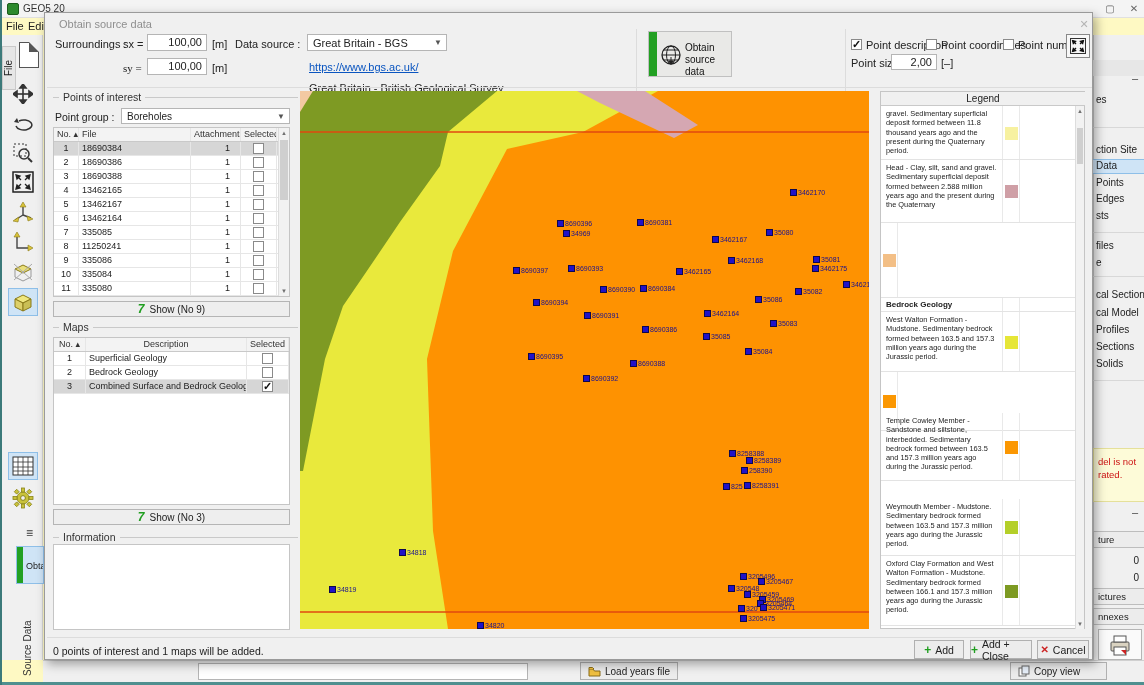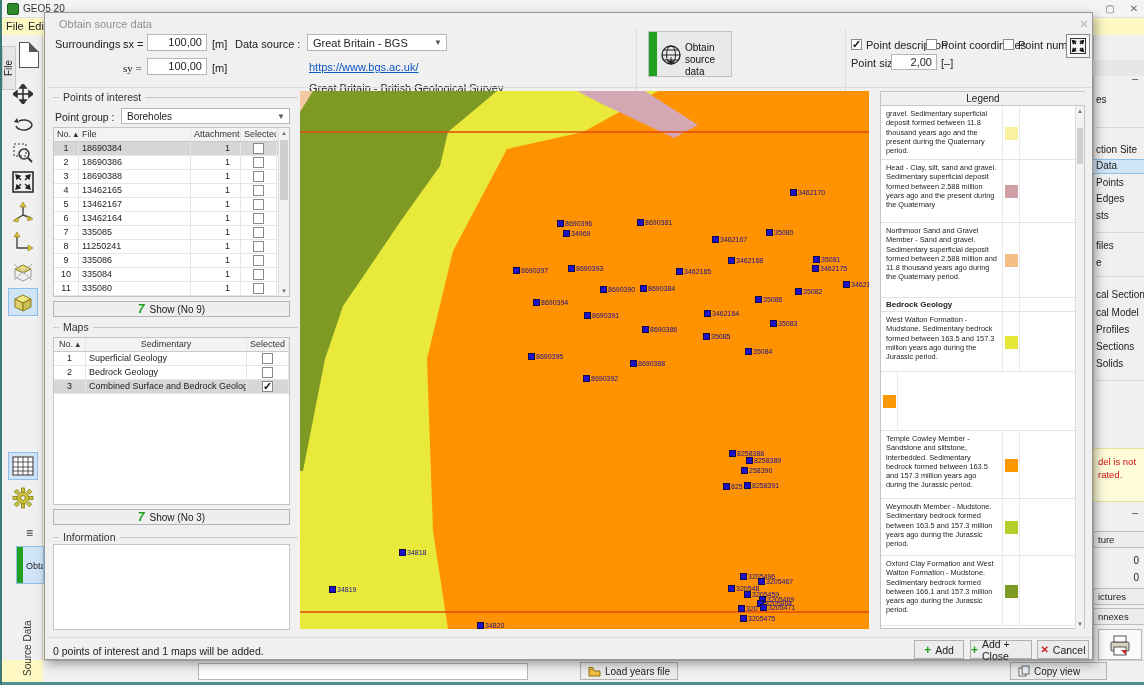--- a/index.html
+++ b/index.html
@@ -463,21 +463,21 @@
       <span class="sicon7">7</span>
       <span>Show (No 9)</span>
       </div>
 
     <div class="abs grp-head" style="left:8px; top:308px; width:245px;">
       <span>Maps</span>
       </div>
     <div class="abs tbl" id="maps-table" style="left:8px; top:324px; width:237px; height:168px;">
         <div class="trow hdr">
           <div class="tc c" style="width: 32px;">No.  ▴</div>
-          <div class="tc c" style="width: 161px;">Sedimentary</div>
+          <div class="tc c" style="width: 161px;">Description</div>
           <div class="tc c" style="width: 42px;">Selected</div>
         </div>
         <div class="trow">
           <div class="tc c" style="width: 32px;">1</div>
           <div class="tc" style="width: 161px;">Superficial Geology</div>
           <div class="tc c" style="width: 42px;"><span class="cb" style="position: relative; display: inline-block;"></span></div>
         </div>
         <div class="trow">
           <div class="tc c" style="width: 32px;">2</div>
           <div class="tc" style="width: 161px;">Bedrock Geology</div>
@@ -700,21 +700,20 @@
             <div style="flex: 1 1 0%;"></div>
           </div>
           <div class="lg-row" style="top: 68px; height: 63px;">
             <div class="lg-text">Head - Clay, silt, sand and gravel. Sedimentary superficial deposit formed between 2.588 million years ago and the present during the Quaternary</div>
             <div class="lg-swcol">
               <span class="lg-sw" style="background: rgb(207, 159, 166);"></span>
             </div>
             <div style="flex: 1 1 0%;"></div>
           </div>
           <div class="lg-row" style="top: 131px; height: 75px;">
-            <div class="lg-text">Northmoor Sand and Gravel Member - Sand and gravel. Sedimentary superficial deposit formed between 2.588 million and 11.8 thousand years ago during the Quaternary period.</div>
             <div class="lg-swcol">
               <span class="lg-sw" style="background: rgb(243, 191, 134);"></span>
             </div>
             <div style="flex: 1 1 0%;"></div>
           </div>
           <div class="lg-row" style="top: 206px; height: 14px;">
             <div class="lg-text lg-head">Bedrock Geology</div>
             <div class="lg-swcol"></div>
             <div style="flex: 1 1 0%;"></div>
           </div>
@@ -724,21 +723,21 @@
               <span class="lg-sw" style="background: rgb(230, 230, 55);"></span>
             </div>
             <div style="flex: 1 1 0%;"></div>
           </div>
           <div class="lg-row" style="top: 280px; height: 59px;">
             <div class="lg-swcol">
               <span class="lg-sw" style="background: rgb(251, 151, 2);"></span>
             </div>
             <div style="flex: 1 1 0%;"></div>
           </div>
-          <div class="lg-row" style="top: 339px; height: 68px;">
+          <div class="lg-row" style="top: 321px; height: 68px;">
             <div class="lg-text">Temple Cowley Member - Sandstone and siltstone, interbedded. Sedimentary bedrock formed between 163.5 and 157.3 million years ago during the Jurassic period.</div>
             <div class="lg-swcol">
               <span class="lg-sw" style="background: rgb(251, 151, 2);"></span>
             </div>
             <div style="flex: 1 1 0%;"></div>
           </div>
           <div class="lg-row" style="top: 407px; height: 57px;">
             <div class="lg-text">Weymouth Member - Mudstone. Sedimentary bedrock formed between 163.5 and 157.3 million years ago during the Jurassic period.</div>
             <div class="lg-swcol">
               <span class="lg-sw" style="background: rgb(180, 207, 41);"></span>

